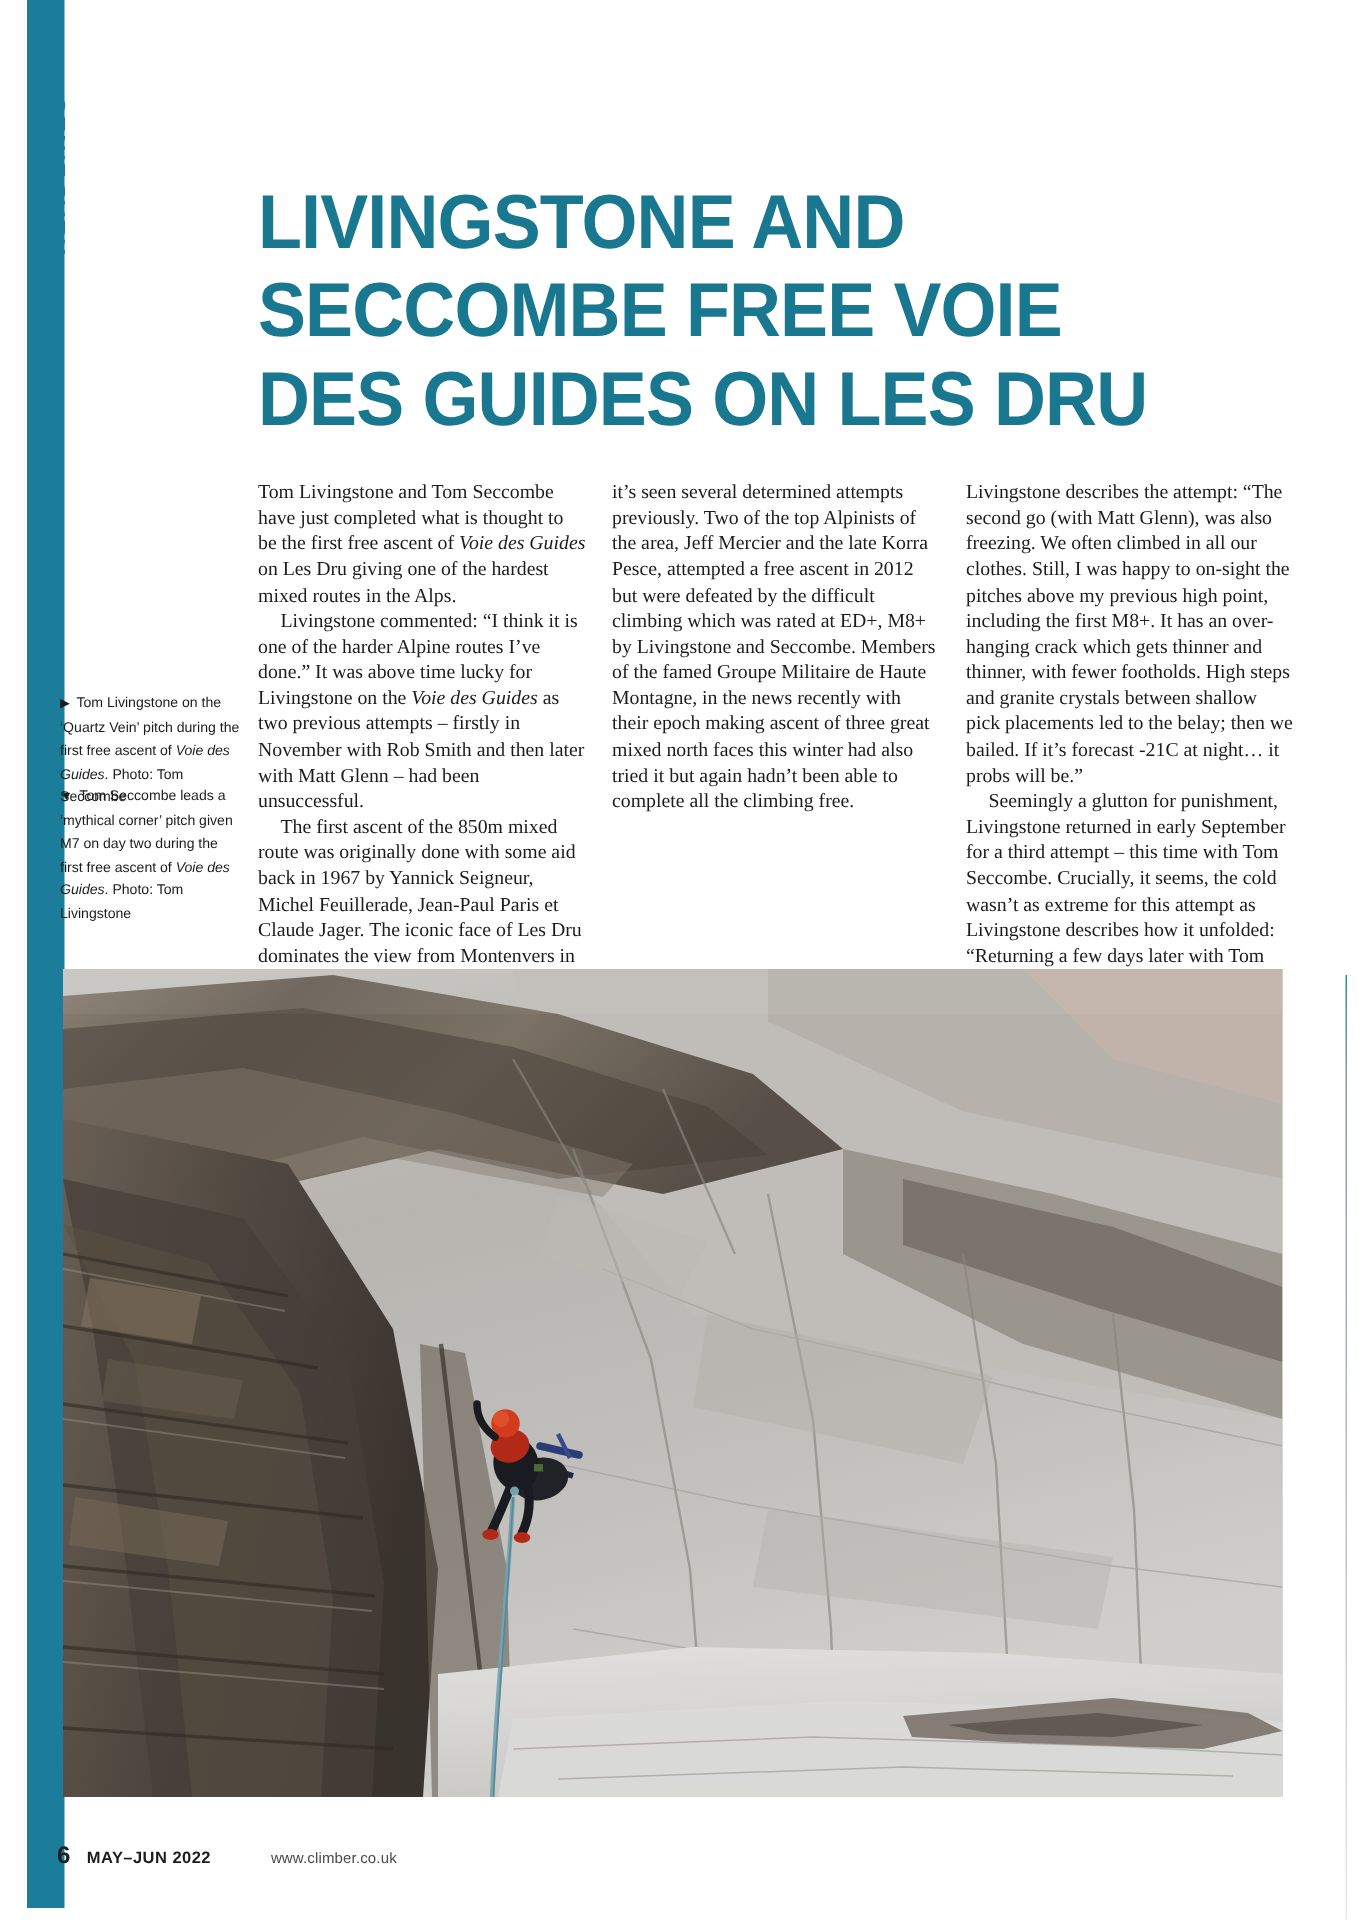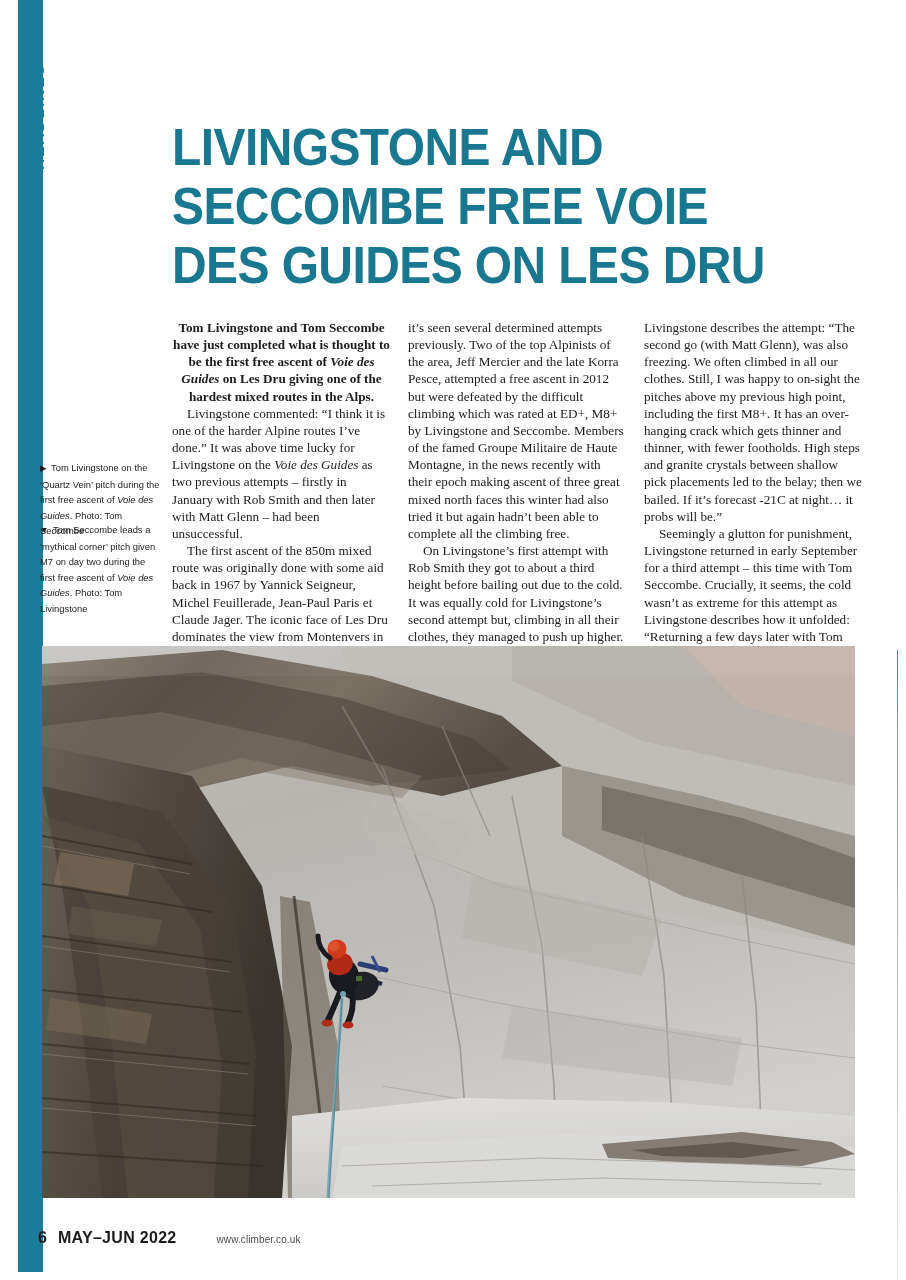--- a/index.html
+++ b/index.html
@@ -90,21 +90,21 @@
   }
   .col {
     width: 219px;
     font-size: 13.2px;
     line-height: 17.15px;
     text-align: left;
     hyphens: none;
   }
   .col p { margin: 0; }
   .col p.indent { text-indent: 15px; }
-  .col p.lead { font-weight: bold; text-align: center; }
+  .col p.lead { font-weight: normal; }
   .col i { font-style: italic; }
 
   
   .caption {
     position: absolute;
     left: 40px;
     width: 120px;
     font-family: "Liberation Sans", sans-serif;
     font-size: 9.4px;
     line-height: 15.6px;
@@ -139,21 +139,21 @@
     align-items: baseline;
     font-family: "Liberation Sans", sans-serif;
   }
   .footer .pageno {
     font-size: 16px;
     font-weight: bold;
     color: #1c1c1c;
     margin-right: 11px;
   }
   .footer .issue {
-    font-size: 16px;
+    font-size: 11px;
     font-weight: bold;
     letter-spacing: 0.3px;
     color: #1c1c1c;
     margin-right: 15px;
   }
   .footer .site {
     font-size: 10px;
     color: #4a4a4a;
     letter-spacing: 0.1px;
     margin-left: 25px;
@@ -171,26 +171,25 @@
 
   <div class="headline">
     <span class="hl-line">LIVINGSTONE AND</span>
     <span class="hl-line">SECCOMBE FREE VOIE</span>
     <span class="hl-line">DES GUIDES ON LES DRU</span>
   </div>
 
   <div class="cols">
     <div class="col" id="col-0">
         <p class="lead"><span>Tom Livingstone and Tom Seccombe have just completed what is thought to be the first free ascent of </span><i>Voie des Guides</i><span> on Les Dru giving one of the hardest mixed routes in the Alps.</span></p>
-        <p class="indent"><span>Livingstone commented: “I think it is one of the harder Alpine routes I’ve done.” It was above time lucky for Livingstone on the </span><i>Voie des Guides</i><span> as two previous attempts – firstly in January with Rob Smith and then later with Matt Glenn – had been unsuccessful.</span></p>
+        <p class="indent"><span>Livingstone commented: “I think it is one of the harder Alpine routes I’ve done.” It was above time lucky for Livingstone on the </span><i>Voie des Guides</i><span> as two previous attempts – firstly in November with Rob Smith and then later with Matt Glenn – had been unsuccessful.</span></p>
         <p class="indent"><span>The first ascent of the 850m mixed route was originally done with some aid back in 1967 by Yannick Seigneur, Michel Feuillerade, Jean-Paul Paris et Claude Jager. The iconic face of Les Dru dominates the view from Montenvers in the Mont Blanc range and, unsurprisingly,</span></p>
       </div>
     <div class="col" id="col-1">
         <p><span>it’s seen several determined attempts previously. Two of the top Alpinists of the area, Jeff Mercier and the late Korra Pesce, attempted a free ascent in 2012 but were defeated by the difficult climbing which was rated at ED+, M8+ by Livingstone and Seccombe. Members of the famed Groupe Militaire de Haute Montagne, in the news recently with their epoch making ascent of three great mixed north faces this winter had also tried it but again hadn’t been able to complete all the climbing free.</span></p>
-        <p class="indent"><span>On Livingstone’s first attempt with Rob Smith they got to about a third height before bailing out due to the cold. It was equally cold for Livingstone’s second attempt but, climbing in all their clothes, they managed to push up higher.</span></p>
       </div>
     <div class="col" id="col-2">
         <p><span>Livingstone describes the attempt: “The second go (with Matt Glenn), was also freezing. We often climbed in all our clothes. Still, I was happy to on-sight the pitches above my previous high point, including the first M8+. It has an over-hanging crack which gets thinner and thinner, with fewer footholds. High steps and granite crystals between shallow pick placements led to the belay; then we bailed. If it’s forecast -21C at night… it probs will be.”</span></p>
         <p class="indent"><span>Seemingly a glutton for punishment, Livingstone returned in early September for a third attempt – this time with Tom Seccombe. Crucially, it seems, the cold wasn’t as extreme for this attempt as Livingstone describes how it unfolded: “Returning a few days later with Tom</span></p>
       </div>
   </div>
 
   <div class="caption" id="caption-1"><span class="arrow">▶ </span><span>Tom Livingstone on the ‘Quartz Vein’ pitch during the first free ascent of </span><i>Voie des Guides</i><span>. Photo: Tom Seccombe</span></div>
   <div class="caption" id="caption-2"><span class="arrow">▼ </span><span>Tom Seccombe leads a ‘mythical corner’ pitch given M7 on day two during the first free ascent of </span><i>Voie des Guides</i><span>. Photo: Tom Livingstone</span></div>
 

